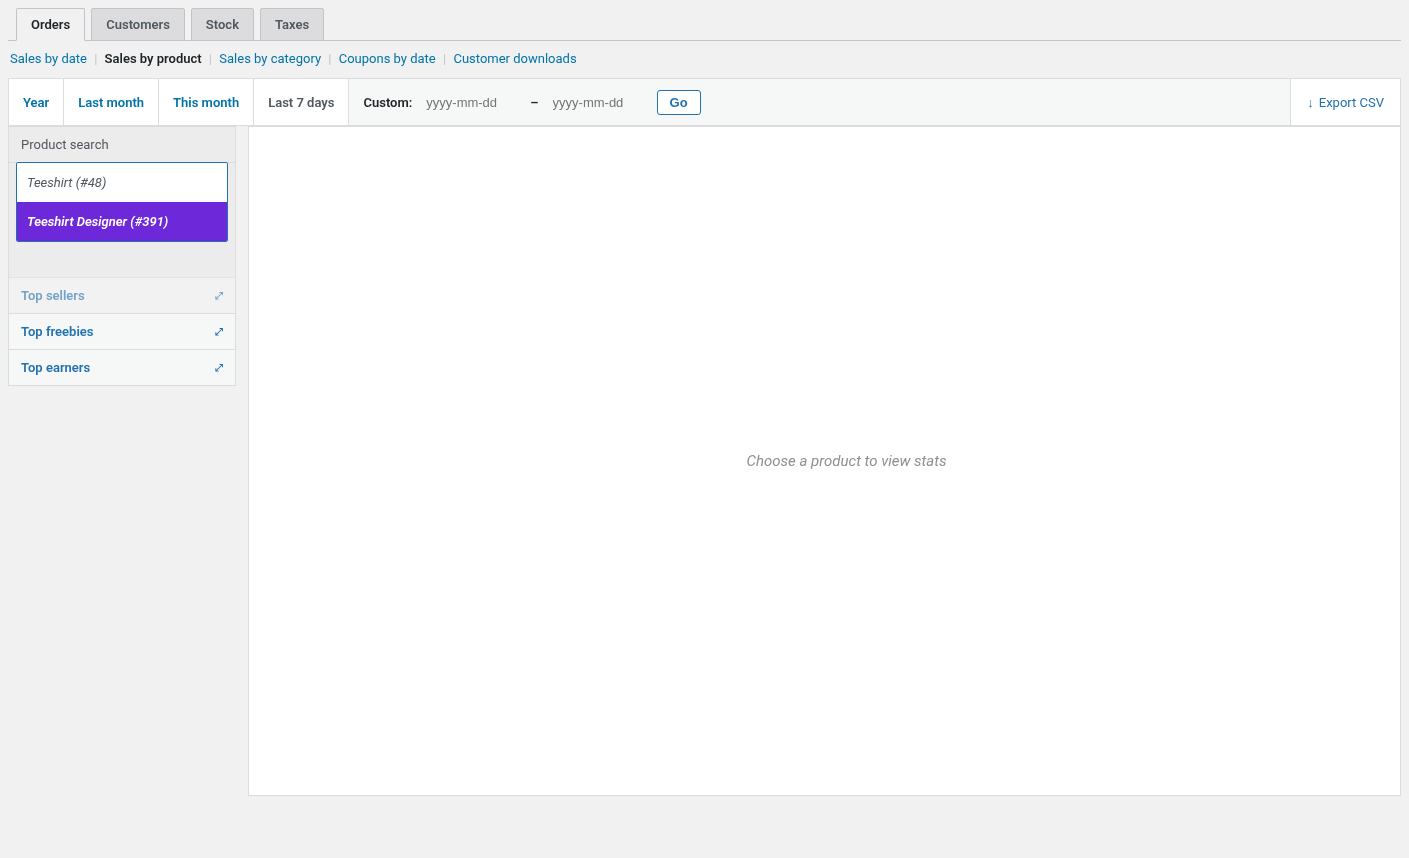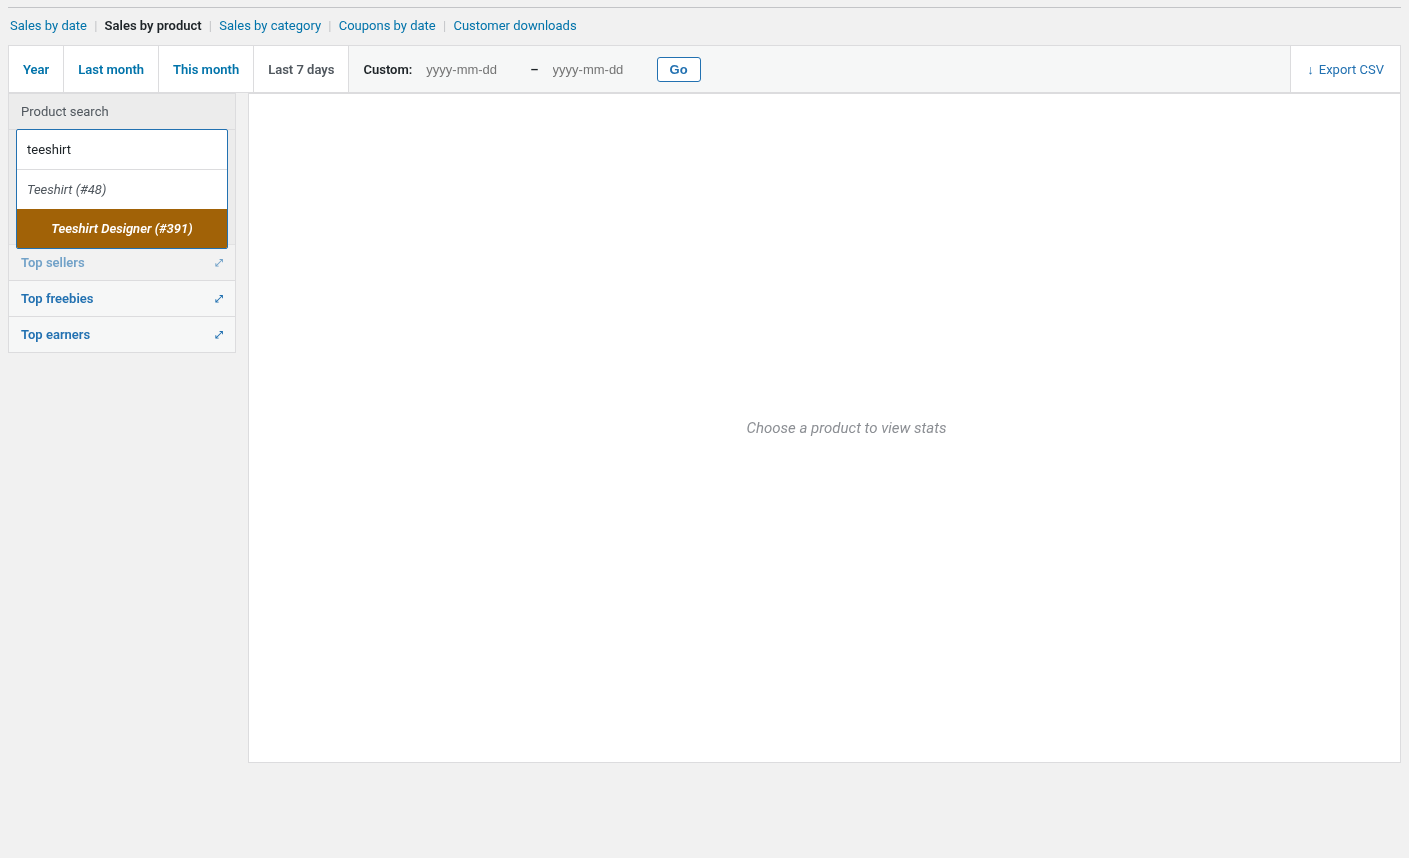--- a/index.html
+++ b/index.html
@@ -182,24 +182,23 @@
     padding: 12px 10px;
     border-bottom: 1px solid #dcdcde;
     color: #1d2327;
   }
   .search-option {
     padding: 12px 10px;
     cursor: pointer;
     font-style: italic;
   }
   .search-option.highlight {
-    background: #a16207;
+    background: #6d28d9;
     color: #fff;
     font-weight: 600;
-    text-align: center;
   }
 
   
   .main-area {
     flex: 1;
     background: #fff;
     border: 1px solid #dcdcde;
     min-height: 670px;
     display: flex;
     align-items: center;
@@ -213,20 +212,26 @@
   }
 
   .icon-arrow-down::before { content: "↓"; }
   .icon-expand::before { content: "⤢"; }
 </style>
 </head>
 <body>
 
 <div class="page">
 
+  <div class="tabs-row">
+    <div class="tab active">Orders</div>
+    <div class="tab">Customers</div>
+    <div class="tab">Stock</div>
+    <div class="tab">Taxes</div>
+  </div>
   <div class="divider-line"></div>
 
   <div class="subtabs">
     <a class="subtab-link">Sales by date</a>
     <span class="subtab-sep">|</span>
     <a class="subtab-link active">Sales by product</a>
     <span class="subtab-sep">|</span>
     <a class="subtab-link">Sales by category</a>
     <span class="subtab-sep">|</span>
     <a class="subtab-link">Coupons by date</a>
@@ -269,21 +274,20 @@
           <span>Top freebies</span>
           <span class="expand-icon icon-expand"></span>
         </div>
         <div class="panel-link">
           <span>Top earners</span>
           <span class="expand-icon icon-expand"></span>
         </div>
       </div>
 
       <div class="search-dropdown">
-        <div class="search-value">teeshirt</div>
         <div class="search-option">Teeshirt (#48)</div>
         <div class="search-option highlight">Teeshirt Designer (#391)</div>
       </div>
     </div>
 
     <div class="main-area">
       <div class="placeholder-msg">Choose a product to view stats</div>
     </div>
 
   </div>

